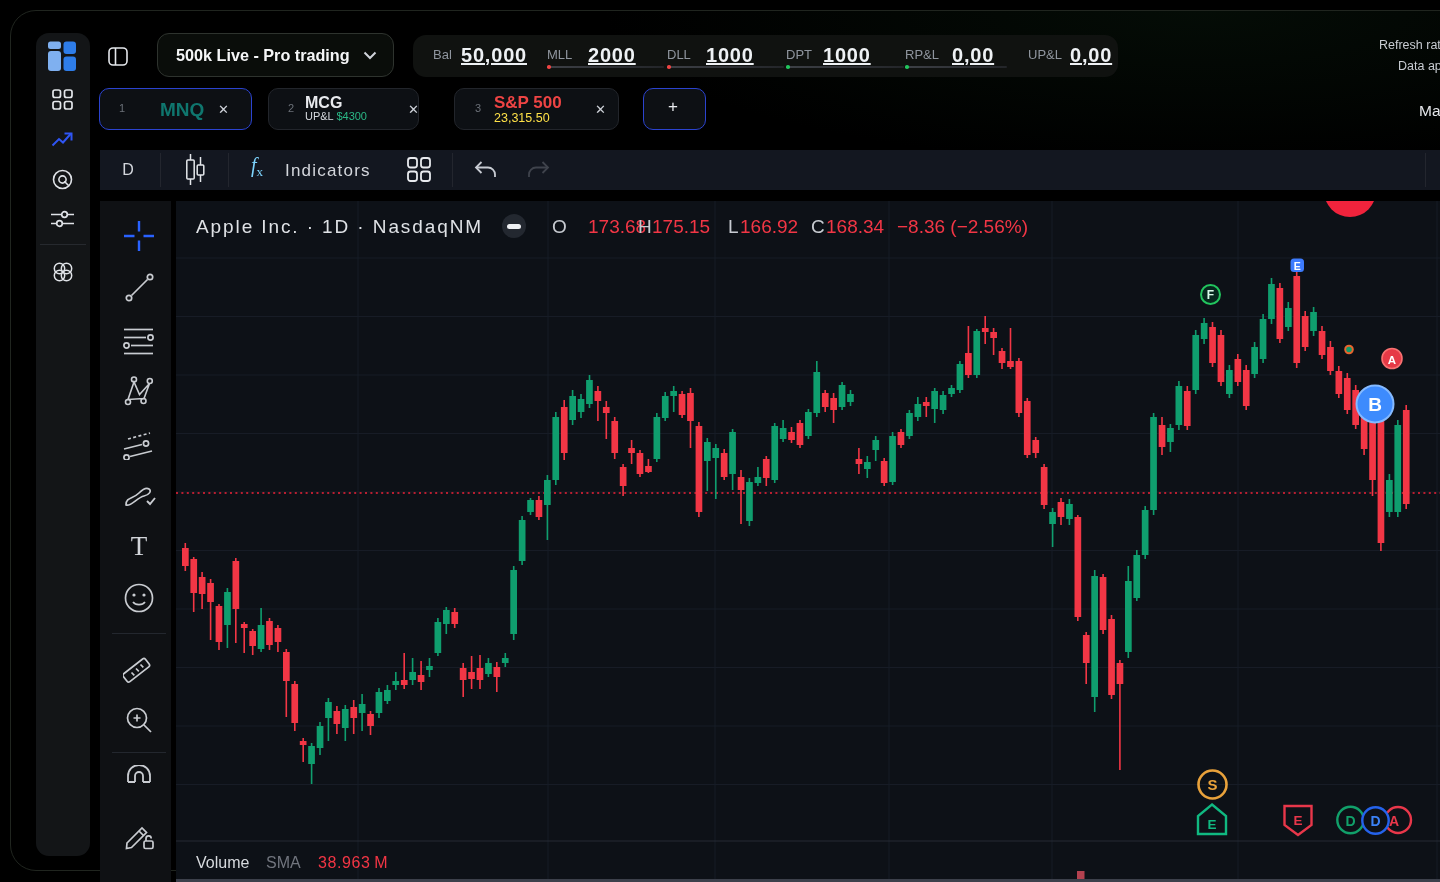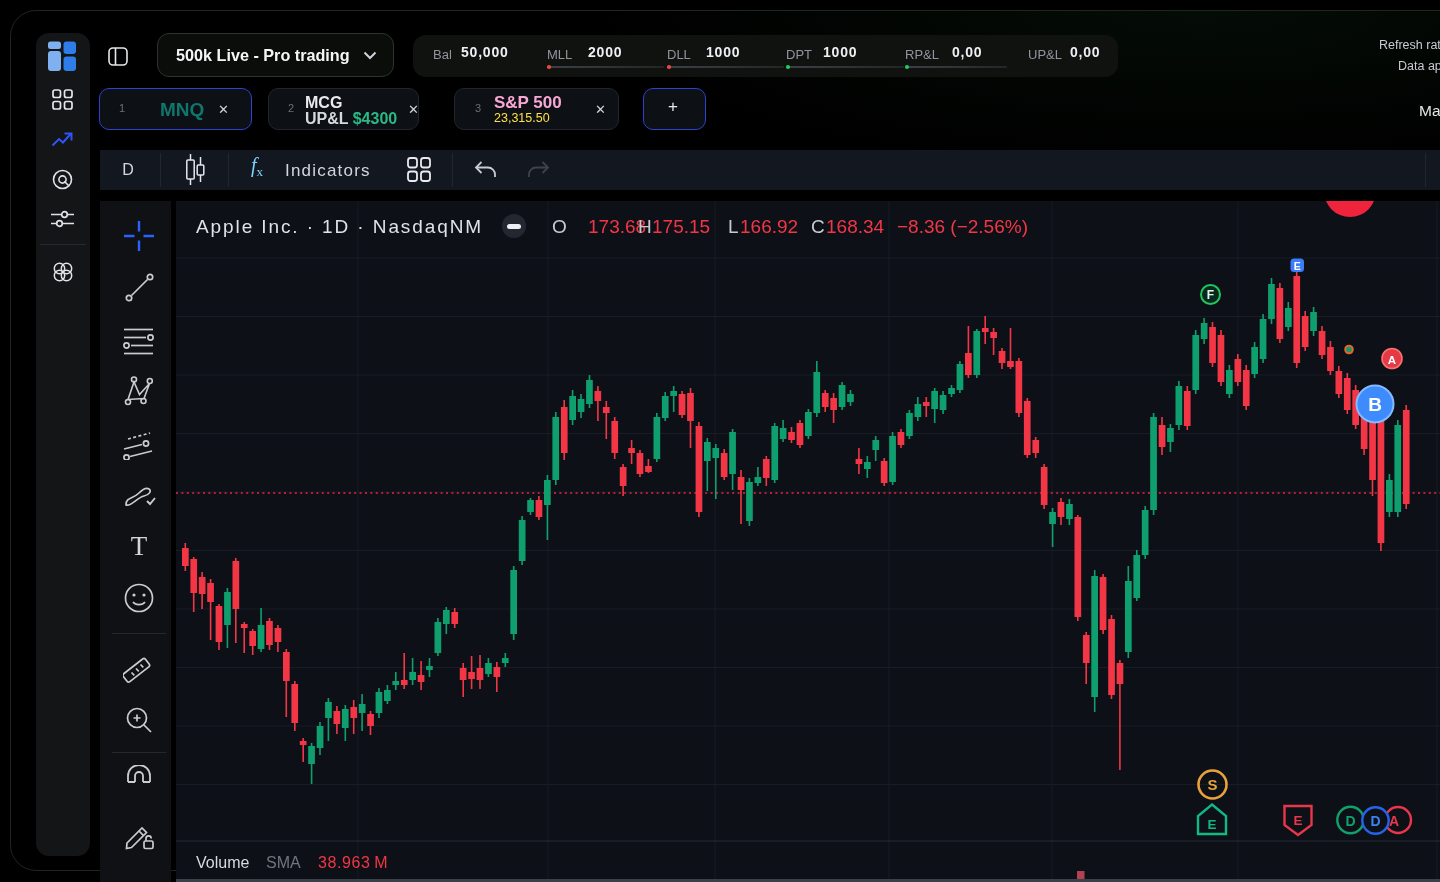--- a/index.html
+++ b/index.html
@@ -4,21 +4,21 @@
 * { margin:0; padding:0; box-sizing:border-box; }
 html,body { width:1440px; height:882px; background:#000; overflow:hidden;
   font-family:"Liberation Sans", sans-serif; position:relative; }
 #frame { position:absolute; left:10px; top:10px; width:1490px; height:861px;
   border:1px solid #20251f; border-radius:26px;
   background:radial-gradient(ellipse 1000px 260px at 80% 0%, rgba(20,55,28,.22), rgba(0,0,0,0) 60%); }
 #sidebar { position:absolute; left:36px; top:33px; width:54px; height:823px; background:#131517; border-radius:13px; }
 .tbtxt { position:absolute; top:161px; color:#d3d6dc; font-size:16px; }
 .vsep { position:absolute; top:153px; width:1px; height:34px; background:#23262e; }
 .slbl { position:absolute; top:47px; color:#8f959e; font-size:13px; }
-.sval { position:absolute; top:44px; color:#eef1f4; font-size:14px; font-weight:bold; letter-spacing:.8px; }
+.sval { position:absolute; top:44px; color:#eef1f4; font-size:20px; font-weight:bold; letter-spacing:.8px;text-decoration:underline; }
 .sline { position:absolute; top:66px; height:2px; background:linear-gradient(90deg,#3d4046,#232529); border-radius:1px; }
 .sdot { position:absolute; top:65.2px; width:3.6px; height:3.6px; border-radius:50%; }
 .oh { position:absolute; top:216px; font-size:19px; color:#f23645; white-space:nowrap; }
 .vl { position:absolute; top:854px; font-size:16px; white-space:nowrap; }
 .tab { position:absolute; top:88px; height:42px; background:#0d1014; border:1px solid #22252b; border-radius:10px; }
 .tnum { position:absolute; top:102px; color:#6b7078; font-size:11px; }
 .tx { position:absolute; top:102px; color:#cfd3da; font-size:13px; }
 </style></head>
 <body>
 <div id="frame"></div>
@@ -97,26 +97,26 @@
 </svg>
 
 <div class="tab" style="left:99px;width:153px;border:1.5px solid #2b43cf"></div>
 <div class="tnum" style="left:119px">1</div>
 <div style="position:absolute;left:160px;top:99px;color:#0f766e;font-size:19px;font-weight:bold">MNQ</div>
 <div class="tx" style="left:218px">✕</div>
 
 <div class="tab" style="left:268px;width:151px"></div>
 <div class="tnum" style="left:288px">2</div>
 <div style="position:absolute;left:305px;top:94px;color:#e8eaee;font-size:16px;font-weight:bold">MCG</div>
-<div style="position:absolute;left:305px;top:110px;color:#d6d9de;font-size:16px;font-weight:bold">UP&amp;L <span style="color:#2bb886">$4300</span></div>
+<div style="position:absolute;left:305px;top:110px;color:#d6d9de;font-size:11px;font-weight:normal">UP&amp;L <span style="color:#2bb886">$4300</span></div>
 <div class="tx" style="left:408px">✕</div>
 
 <div class="tab" style="left:454px;width:165px"></div>
 <div class="tnum" style="left:475px">3</div>
-<div style="position:absolute;left:494px;top:93px;color:#f9a8d4;font-size:17px;font-weight:bold">S&amp;P 500</div>
+<div style="position:absolute;left:494px;top:93px;color:#ef4444;font-size:17px;font-weight:bold">S&amp;P 500</div>
 <div style="position:absolute;left:494px;top:111px;color:#fde047;font-size:12.5px">23,315.50</div>
 <div class="tx" style="left:595px">✕</div>
 
 <div class="tab" style="left:643px;width:63px;border:1.5px solid #2b43cf"></div>
 <div style="position:absolute;left:668px;top:97px;color:#e8eaee;font-size:17px">+</div>
 
 <div style="position:absolute;left:100px;top:150px;width:1340px;height:40px;background:#131720"></div>
 
 <div class="tbtxt" style="left:118px;width:20px;text-align:center">D</div>
 <div class="vsep" style="left:160px"></div>

